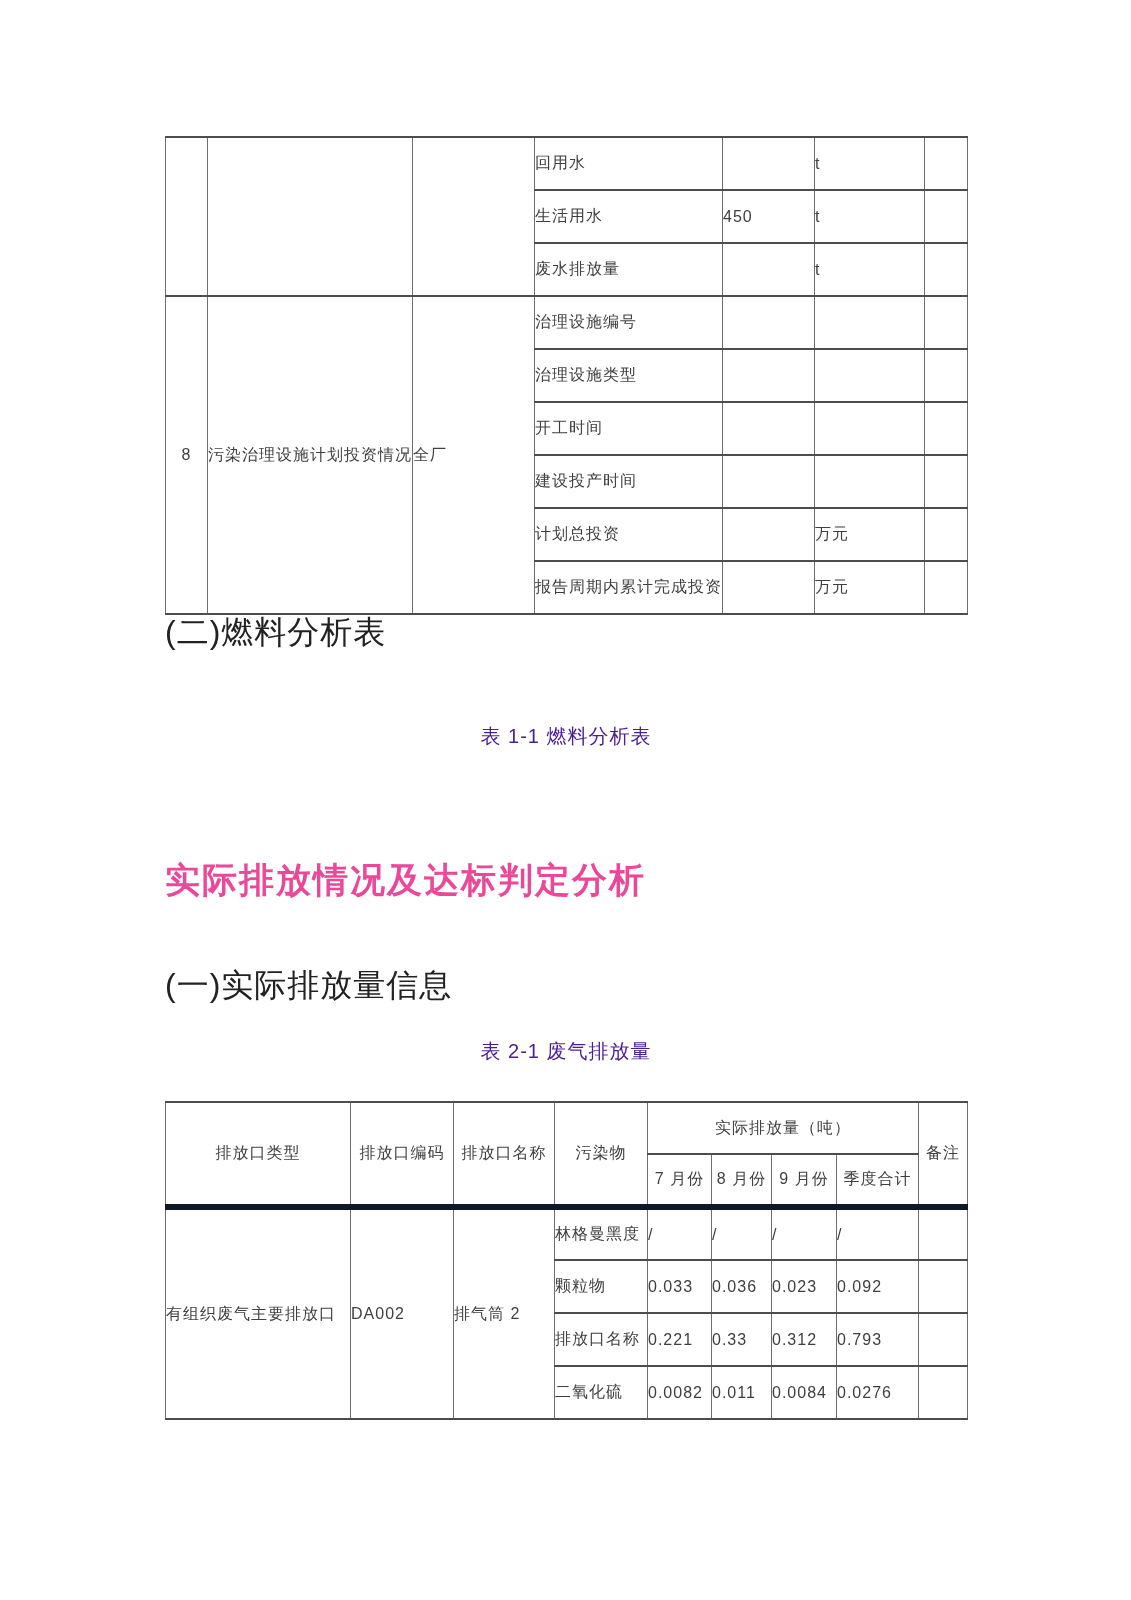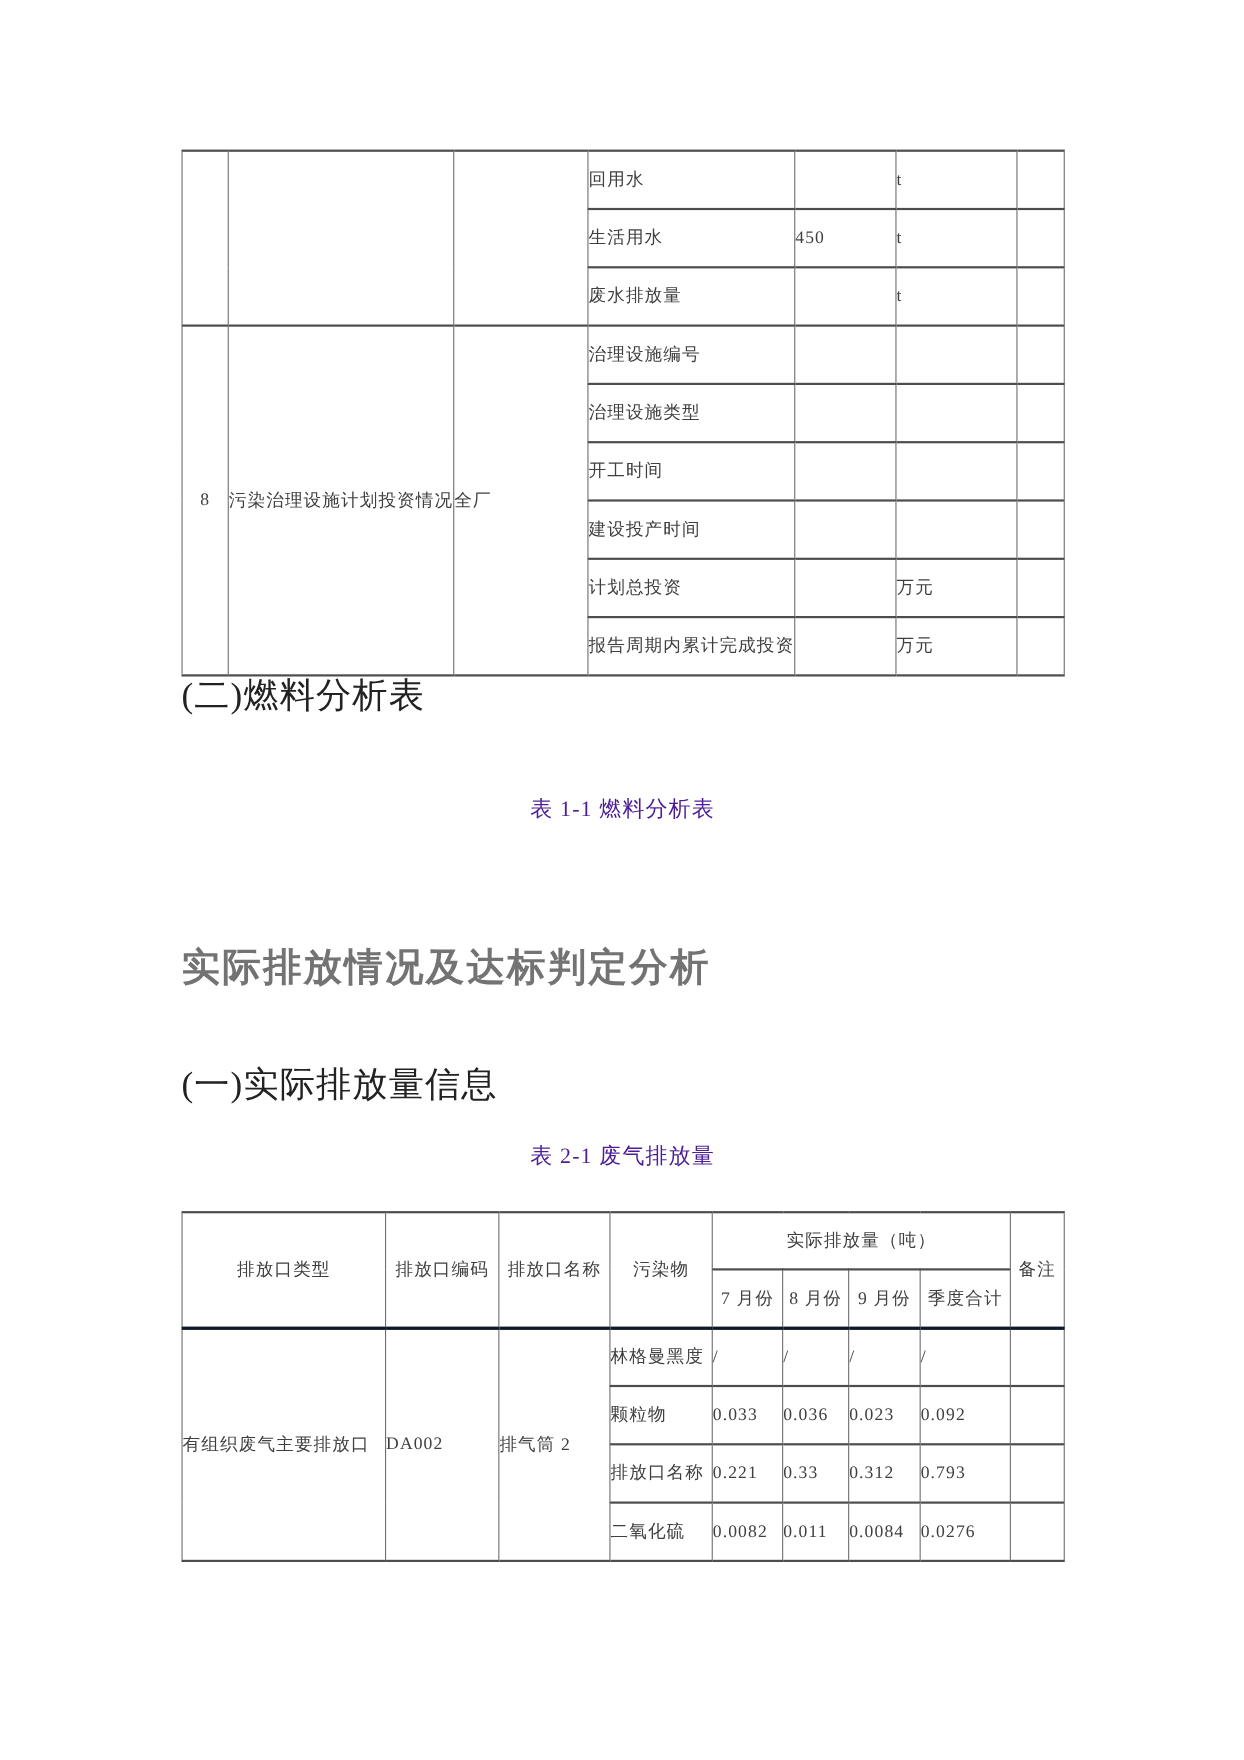--- a/index.html
+++ b/index.html
@@ -1,21 +1,21 @@
 <!DOCTYPE html>
 <html><head>
 <meta charset="utf-8">
 <style>
   html, body { margin: 0; padding: 0; background: #ffffff; }
   .page {
     position: relative;
     width: 1131px;
     height: 1428px;
     background: #ffffff;
-    font-family: Liberation Serif, serif;
+    font-family: Liberation Sans, sans-serif;
     color: #3f3f3f;
     overflow: hidden;
   }
   table.tbl {
     border-collapse: collapse;
     table-layout: fixed;
     position: absolute;
     left: 165px;
     width: 802px;
     background: #ffffff;
@@ -37,41 +37,41 @@
 
   .tbl-inv      { top: 136px; }
   .tbl-inv tr   { height: 53px; }
 
   .tbl-fuel     { top: 780px; }
   .tbl-fuel tr  { height: 58px; }
 
   .tbl-emis     { top: 1101px; }
   .tbl-emis tr  { height: 53px; }
   .tbl-emis tr.hdr1 { height: 52px; }
-  .tbl-emis tbody tr.body-first td { border-top: 3px solid #0f172a; margin-left: 40px; }
+  .tbl-emis tbody tr.body-first td { border-top: 6px solid #0f172a; margin-left: 40px; }
 
   .h-section {
     position: absolute;
     left: 165px;
     font-size: 32px;
     line-height: 32px;
     color: #222222;
     letter-spacing: 1px;
     white-space: nowrap;
   }
   .h-sec2 { top: 616px; }
   .h-sec1 { top: 928px; margin-top: 41px; }
   .h-main {
     position: absolute;
     left: 165px;
     top: 856px;
     font-size: 35px;
     line-height: 47px;
     font-weight: bold;
-    color: #737373;
+    color: #ec4899;
     letter-spacing: 2px;
     white-space: nowrap;
   }
   .caption {
     position: absolute;
     left: 165px;
     width: 802px;
     text-align: center;
     font-size: 20px;
     line-height: 27px;

